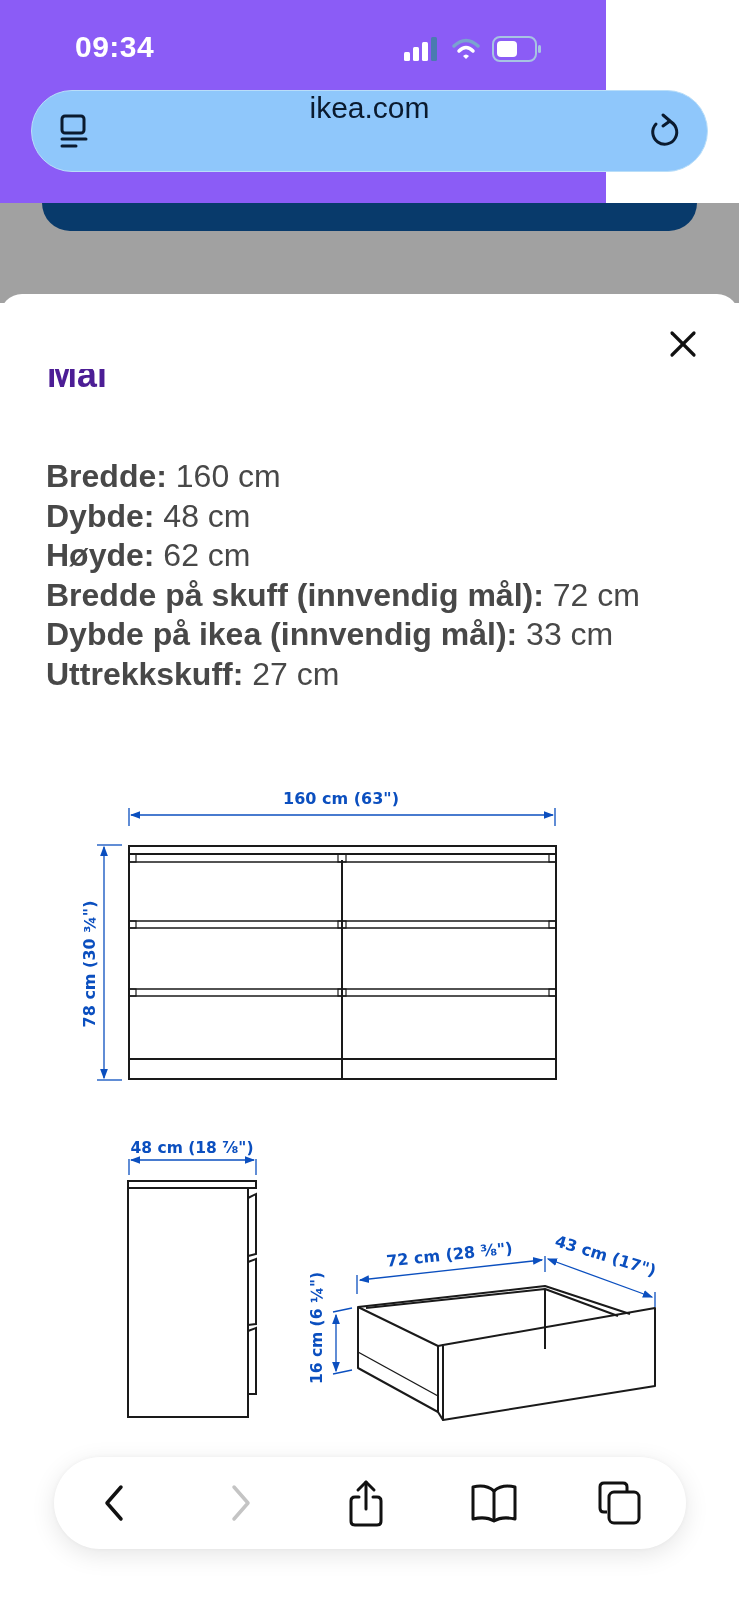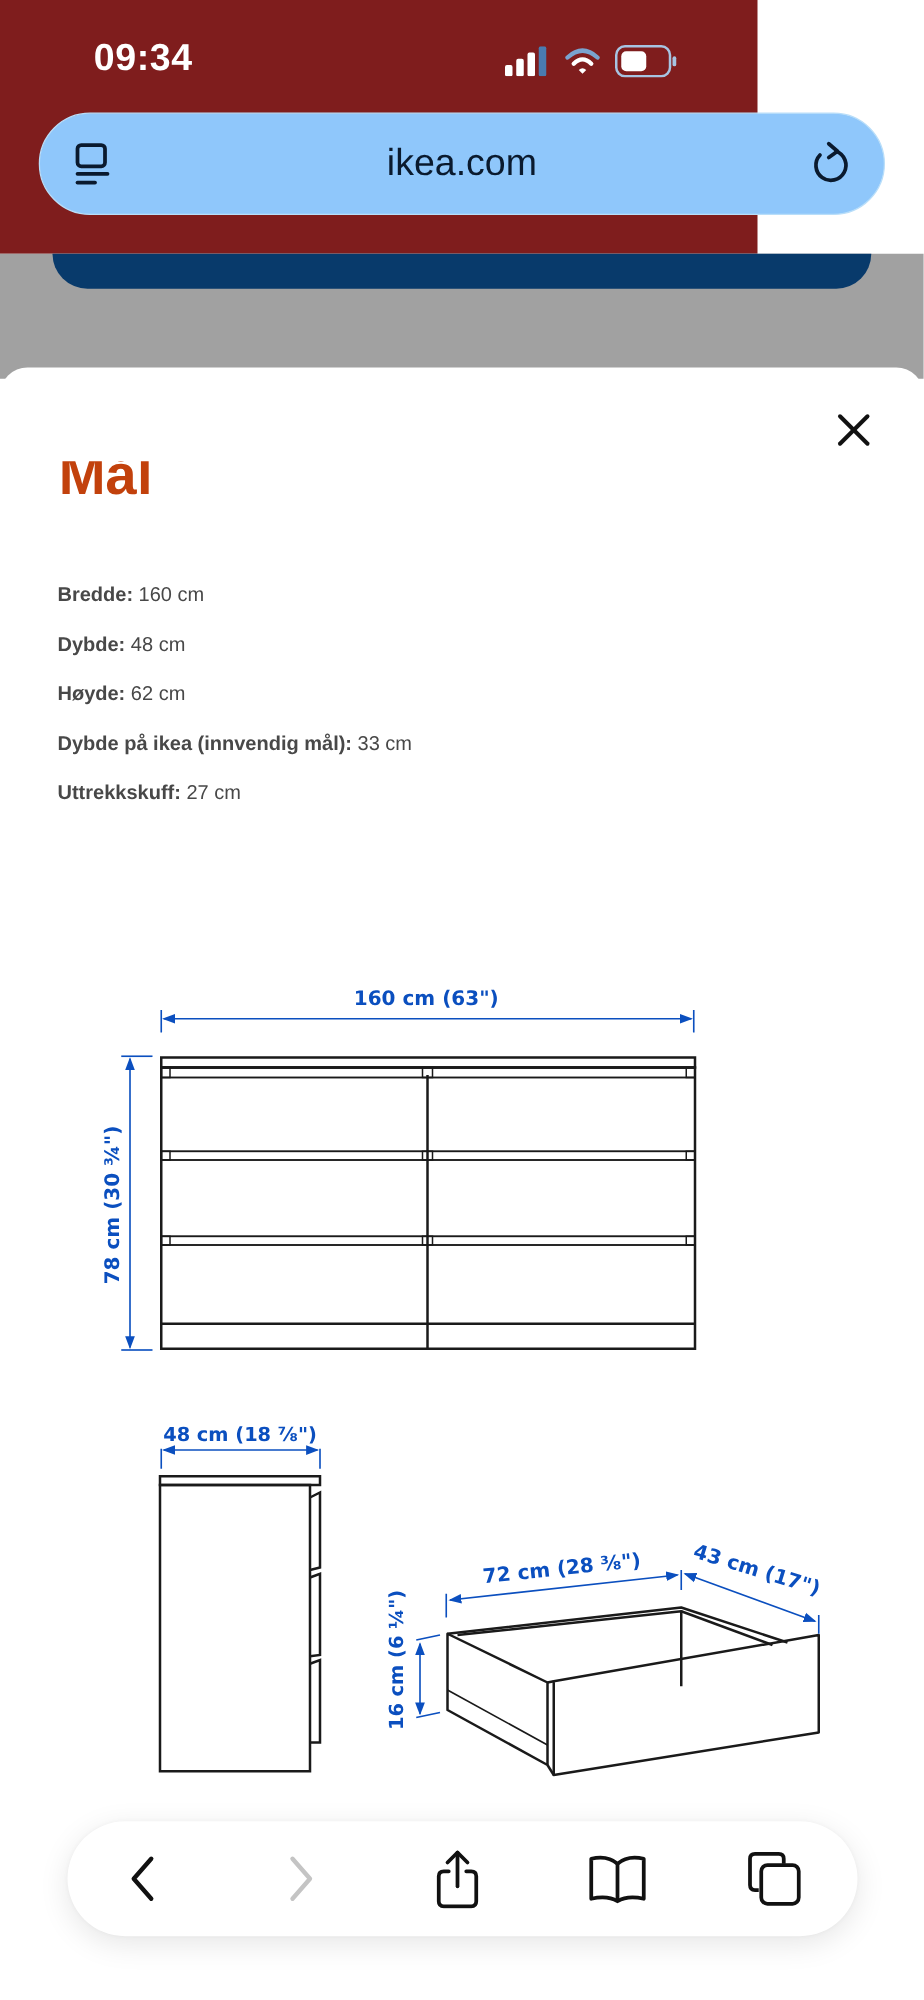--- a/index.html
+++ b/index.html
@@ -1,36 +1,36 @@
 <!DOCTYPE html>
 <html><head>
 <meta charset="utf-8">
 <style>
   * { box-sizing: border-box; margin: 0; padding: 0; }
   html, body { width: 739px; height: 1600px; overflow: hidden; background: #fff; }
   body { position: relative; font-family: "Liberation Sans", sans-serif; }
 
-  .topbar { position: absolute; left: 0; top: 0; width: 606px; height: 203px; background: #7f1d1d; }
+  .topbar { position: absolute; left: 0; top: 0; width: 606px; height: 203px; background: #8b5cf6; }
   .status-time { position: absolute; left: 75px; top: 30px; font-size: 30px; font-weight: bold; color: #fff; letter-spacing: 0.5px; }
   .status-icons { position: absolute; right: 64px; top: 36px; display: flex; align-items: center; gap: 12px; }
-  .url-bar { position: absolute; left: 31px; top: 90px; width: 677px; height: 82px; border-radius: 41px; background: #8fc7fb; border: 1px solid #b9def9; display: flex; align-items: center; justify-content: center; }
+  .url-bar { position: absolute; left: 31px; top: 90px; width: 677px; height: 82px; border-radius: 41px; background: #8fc7fb; border: 1px solid #b9def9; display: flex; justify-content: center; }
   .url-text { font-size: 30px; color: #0a1a2e; }
   .url-left-icon { position: absolute; left: 26px; top: 22px; }
   .url-right-icon { position: absolute; right: 24px; top: 20px; }
 
   .page-behind { position: absolute; left: 0; top: 203px; width: 739px; height: 100px; background: #a1a1a1; }
   .behind-pill { position: absolute; left: 42px; top: 0; width: 655px; height: 28px; background: #083a6b; border-radius: 0 0 40px 40px; }
 
   .sheet { position: absolute; left: 0; top: 294px; width: 739px; height: 1306px; background: #fff; border-radius: 22px 22px 0 0; overflow: hidden; }
   .close-btn { position: absolute; right: 36px; top: 30px; width: 40px; height: 40px; display: flex; align-items: center; justify-content: center; cursor: pointer; }
-  .sheet-title { position: absolute; left: 47px; top: 75px; font-size: 45px; font-weight: bold; color: #c2410c; height: 42px; overflow: hidden; }
+  .sheet-title { position: absolute; left: 47px; top: 75px; font-size: 36px; font-weight: bold; color: #4c1d95; height: 42px; overflow: hidden; }
   .sheet-title span { display: block; margin-top: -15px; }
 
   .spec-list { position: absolute; left: 46px; top: 163px; list-style: none; }
-  .spec-row { font-size: 16px; line-height: 39.5px; color: #484848; white-space: nowrap; }
+  .spec-row { font-size: 32px; line-height: 39.5px; color: #484848; white-space: nowrap; }
   .spec-label { font-weight: bold; }
 
   .diagram { position: absolute; left: 0; top: 0; width: 739px; height: 1306px; pointer-events: none; }
   .dim-text { font-family: "DejaVu Sans", sans-serif; font-weight: bold; fill: #0b4fbf; }
 
   .bottom-bar { position: absolute; left: 54px; top: 1457px; width: 632px; height: 92px; border-radius: 46px; background: #fff; box-shadow: 0 6px 24px rgba(0,0,0,0.10), 0 0 4px rgba(0,0,0,0.04); }
   .nav-btn { position: absolute; top: 16px; width: 60px; height: 60px; display: flex; align-items: center; justify-content: center; cursor: pointer; }
 </style>
 </head>
 <body>
@@ -93,20 +93,21 @@
   </div>
 
   <h2 class="sheet-title">
       <span>Mål</span>
     </h2>
 
   <ul class="spec-list">
     <li class="spec-row"><span class="spec-label">Bredde:</span><span> 160 cm</span></li>
     <li class="spec-row"><span class="spec-label">Dybde:</span><span> 48 cm</span></li>
     <li class="spec-row"><span class="spec-label">Høyde:</span><span> 62 cm</span></li>
+    <li class="spec-row"><span class="spec-label">Bredde på skuff (innvendig mål):</span><span> 72 cm</span></li>
     <li class="spec-row"><span class="spec-label">Dybde på ikea (innvendig mål):</span><span> 33 cm</span></li>
     <li class="spec-row"><span class="spec-label">Uttrekkskuff:</span><span> 27 cm</span></li>
   </ul>
 
   <svg class="diagram" viewBox="0 0 739 1306">
     <defs>
       <marker id="arr" markerWidth="8" markerHeight="8" refX="7" refY="4" orient="auto-start-reverse">
         <path d="M0,1 L8,4 L0,7 Z" fill="#0b4fbf"></path>
       </marker>
     </defs>

